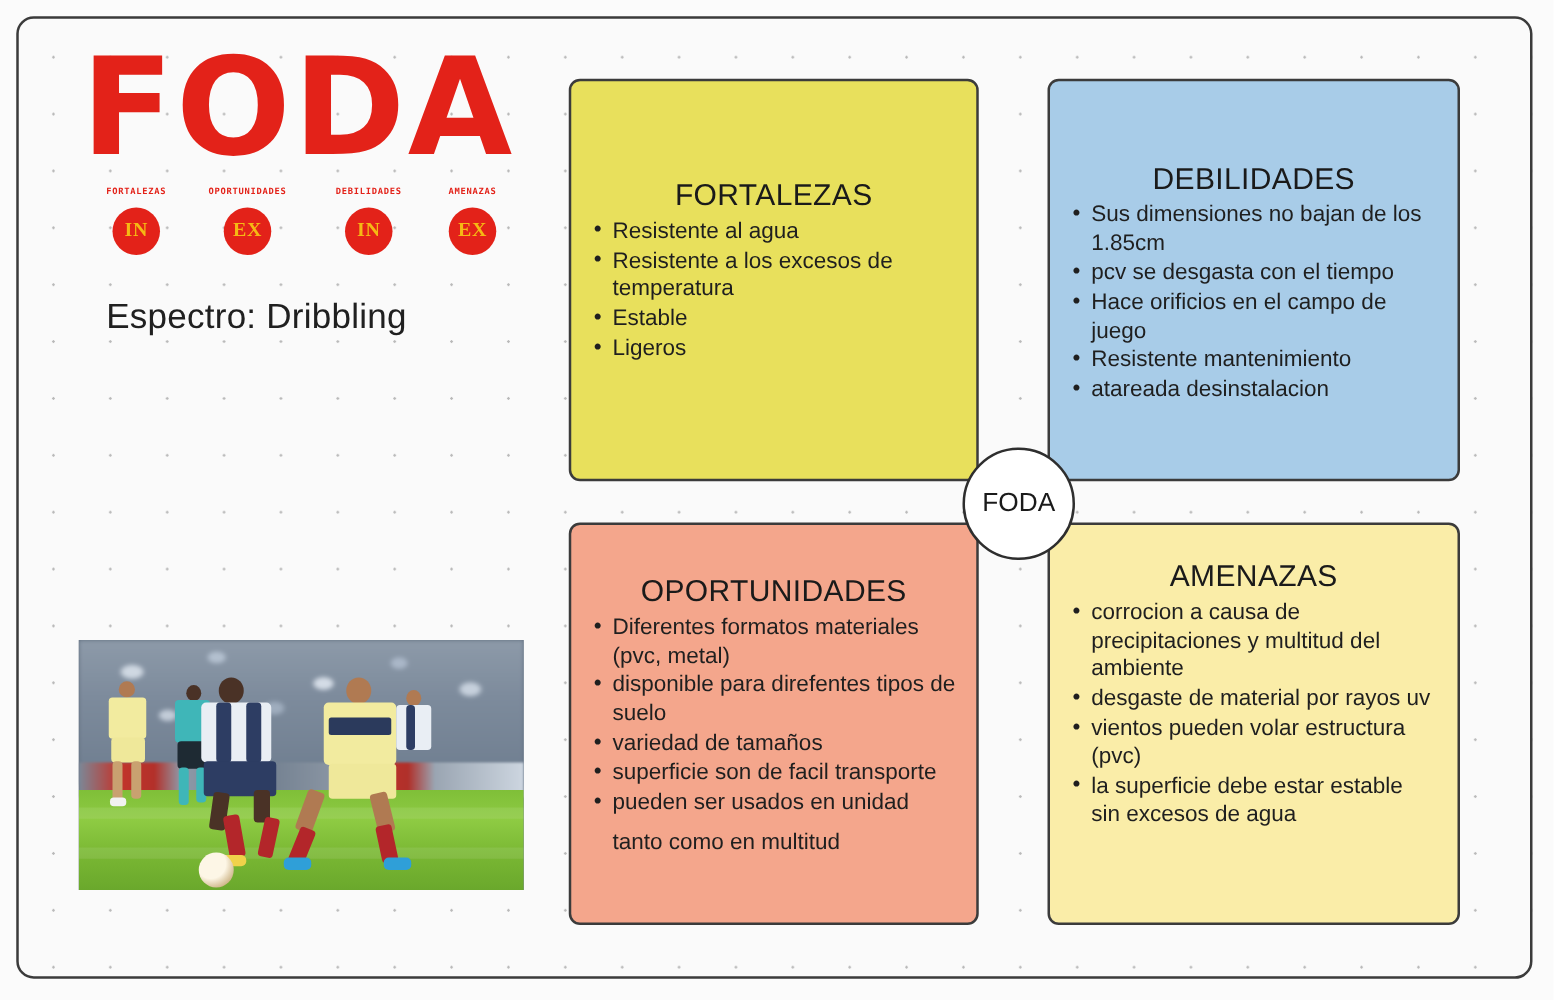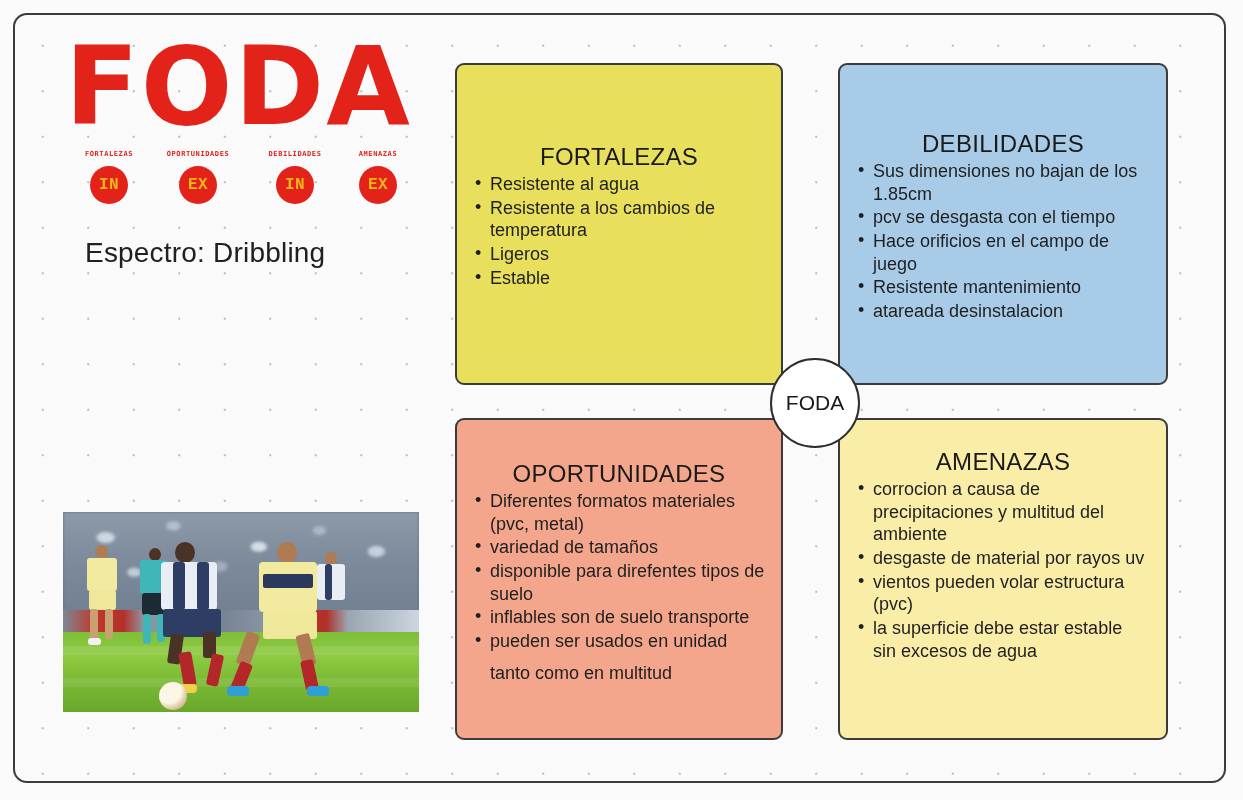--- a/index.html
+++ b/index.html
@@ -71,21 +71,21 @@
     letter-spacing: 0.6px;
     text-transform: lowercase;
     font-variant: small-caps;
     white-space: nowrap;
   }
   .legend-badge {
     width: 38px; height: 38px;
     border-radius: 50%;
     background: #e32219;
     color: #f5b914;
-    font-family: Liberation Mono, monospace;
+    font-family: Liberation Serif, serif;
     font-weight: 700;
     font-size: 16px;
     display: flex;
     align-items: center;
     justify-content: center;
     margin: 8px auto 0 auto;
     letter-spacing: 0.5px;
   }
   #espectro {
     margin-top: 16px;
@@ -307,23 +307,23 @@
     <div class="pl p-skin2" style="left:262px;top:40px;width:12px;height:13px;border-radius:50%;"></div>
     <div class="pl p-mty-l" style="left:254px;top:52px;width:28px;height:36px;"></div>
     <div class="pl p-mty-d" style="left:262px;top:52px;width:7px;height:36px;"></div>
   </div>
 
   <div class="swot-box" id="box-fortalezas">
     <div class="swot-body">
       <div class="swot-title">FORTALEZAS</div>
       <ul class="swot-list">
         <li class="bullet">Resistente al agua</li>
-        <li class="bullet">Resistente a los cambios de temperatura</li>
+        <li class="bullet">Resistente a los excesos de temperatura</li>
+        <li class="bullet">Estable</li>
         <li class="bullet">Ligeros</li>
-        <li class="bullet">Estable</li>
       </ul>
     </div>
   </div>
 
   <div class="swot-box" id="box-debilidades">
     <div class="swot-body">
       <div class="swot-title">DEBILIDADES</div>
       <ul class="swot-list">
         <li class="bullet">Sus dimensiones no bajan de los 1.85cm</li>
         <li class="bullet">pcv se desgasta con el tiempo</li>
@@ -332,23 +332,23 @@
         <li class="bullet">atareada desinstalacion</li>
       </ul>
     </div>
   </div>
 
   <div class="swot-box" id="box-oportunidades">
     <div class="swot-body">
       <div class="swot-title">OPORTUNIDADES</div>
       <ul class="swot-list">
         <li class="bullet">Diferentes formatos materiales (pvc, metal)</li>
+        <li class="bullet">disponible para direfentes tipos de suelo</li>
         <li class="bullet">variedad de tamaños</li>
-        <li class="bullet">disponible para direfentes tipos de suelo</li>
-        <li class="bullet">inflables son de suelo transporte</li>
+        <li class="bullet">superficie son de facil transporte</li>
         <li class="bullet">pueden ser usados en unidad</li>
         <li class="nobullet">tanto como en multitud</li>
       </ul>
     </div>
   </div>
 
   <div class="swot-box" id="box-amenazas">
     <div class="swot-body">
       <div class="swot-title">AMENAZAS</div>
       <ul class="swot-list">

